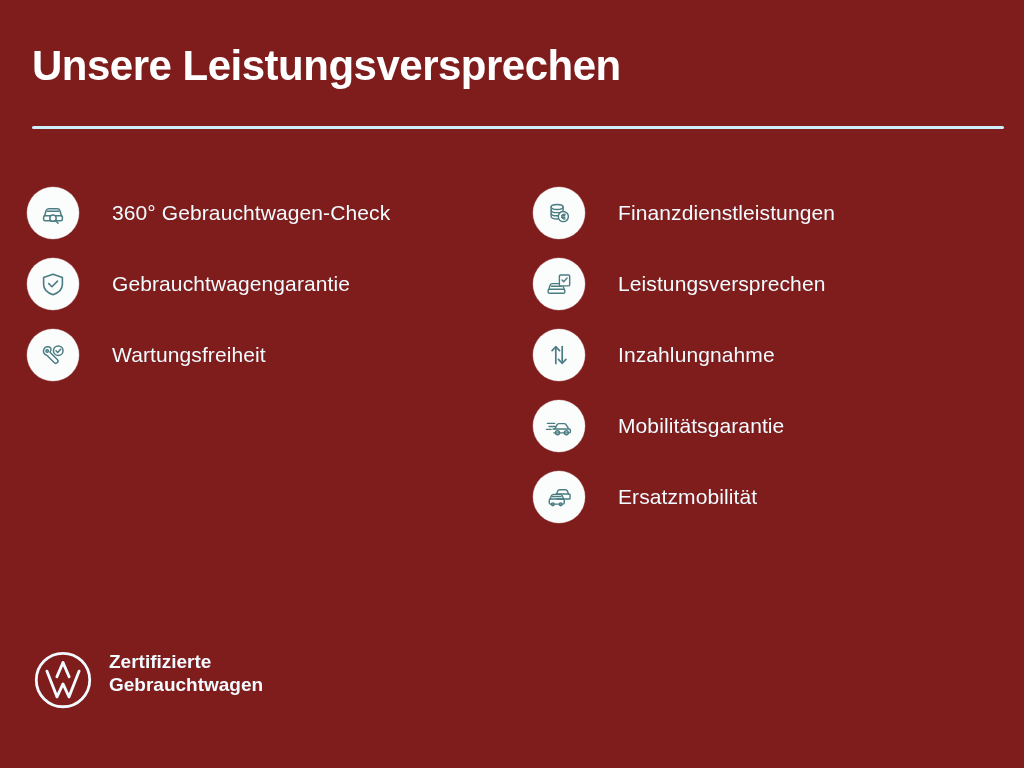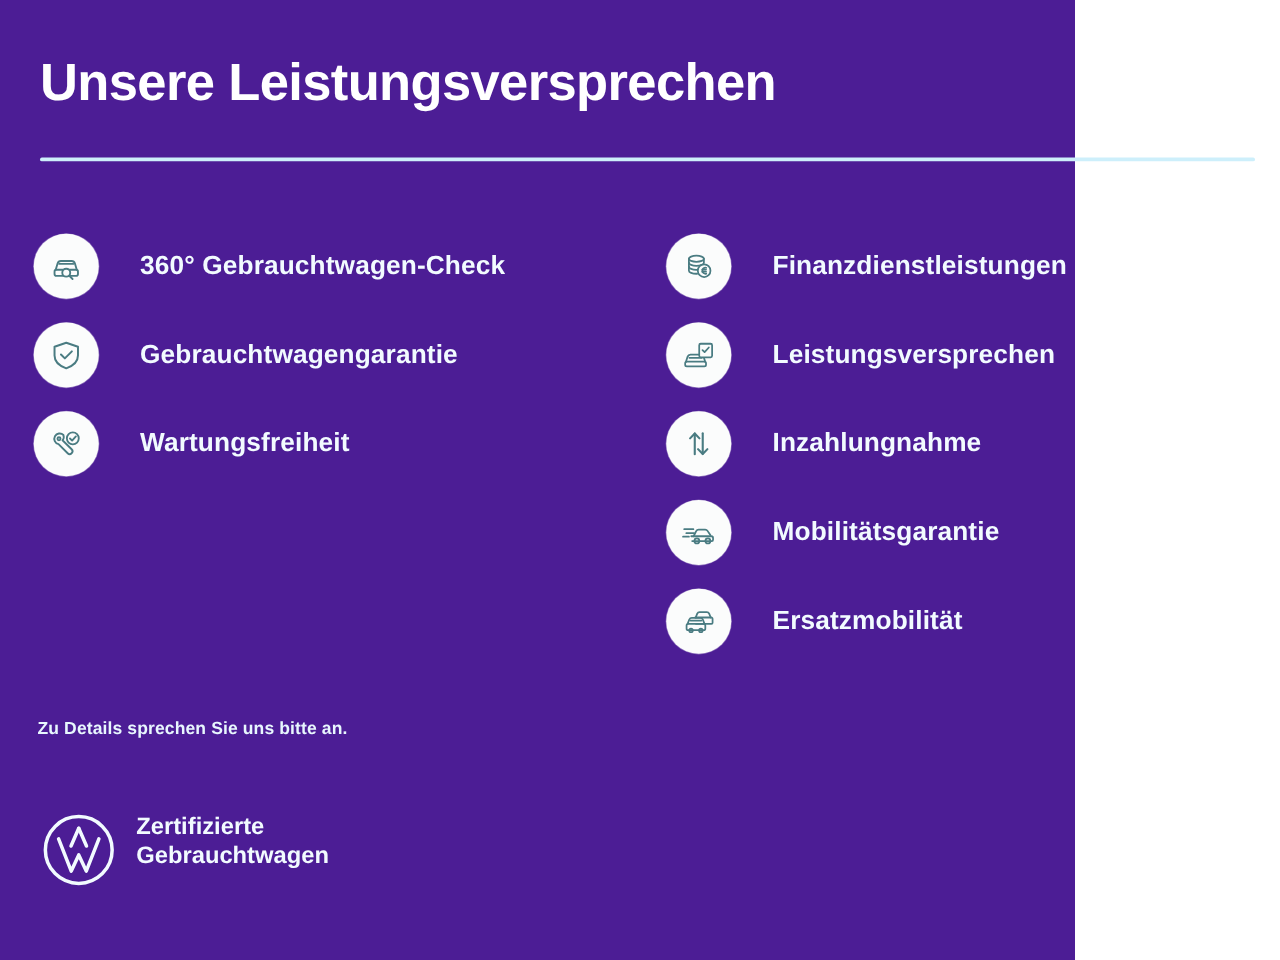--- a/index.html
+++ b/index.html
@@ -7,23 +7,23 @@
     padding: 0;
   }
   body {
     width: 1024px;
     height: 768px;
     overflow: hidden;
     font-family: "Liberation Sans", sans-serif;
   }
   #stage {
     position: relative;
-    width: 860px;
+    width: 1024px;
     height: 768px;
-    background: #4c1d95;
+    background: #7f1d1d;
   }
 
   
   .title {
     position: absolute;
     left: 32px;
     top: 44px;
     font-size: 42px;
     font-weight: bold;
     color: #ffffff;
@@ -65,21 +65,21 @@
     align-items: center;
     justify-content: center;
     box-shadow: 0 0 0 0.5px rgba(255,255,255,0.35);
   }
   .icon-badge svg {
     display: block;
   }
   .feature-label {
     margin-left: 33px;
     font-size: 21px;
-    font-weight: bold;
+    font-weight: normal;
     color: #f2fbff;
     line-height: 52px;
     white-space: nowrap;
     letter-spacing: 0.1px;
   }
 
   
   .note {
     position: absolute;
     left: 30px;
@@ -230,21 +230,20 @@
           <line x1="9" y1="15.4" x2="18.2" y2="15.4"></line>
           <circle cx="9.4" cy="23.8" r="1.5"></circle>
           <circle cx="17.8" cy="23.8" r="1.5"></circle>
         </svg>
       </div>
       <div class="feature-label">Ersatzmobilität</div>
     </div>
 
   </div>
 
-  <div class="note">Zu Details sprechen Sie uns bitte an.</div>
 
   <div class="brand">
     <svg class="brand-logo" viewBox="0 0 64 64" fill="none" stroke="#f2fbff" stroke-width="3" stroke-linecap="round" stroke-linejoin="round">
       <circle cx="32" cy="32" r="28.5"></circle>
       <path d="M32 13.5 L38.6 28.6"></path>
       <path d="M32 13.5 L25.4 28.6"></path>
       <path d="M14.8 22.5 L25.6 50 L32 36.2 L38.4 50 L49.2 22.5"></path>
     </svg>
     <div class="brand-text">
       <div>Zertifizierte</div>

